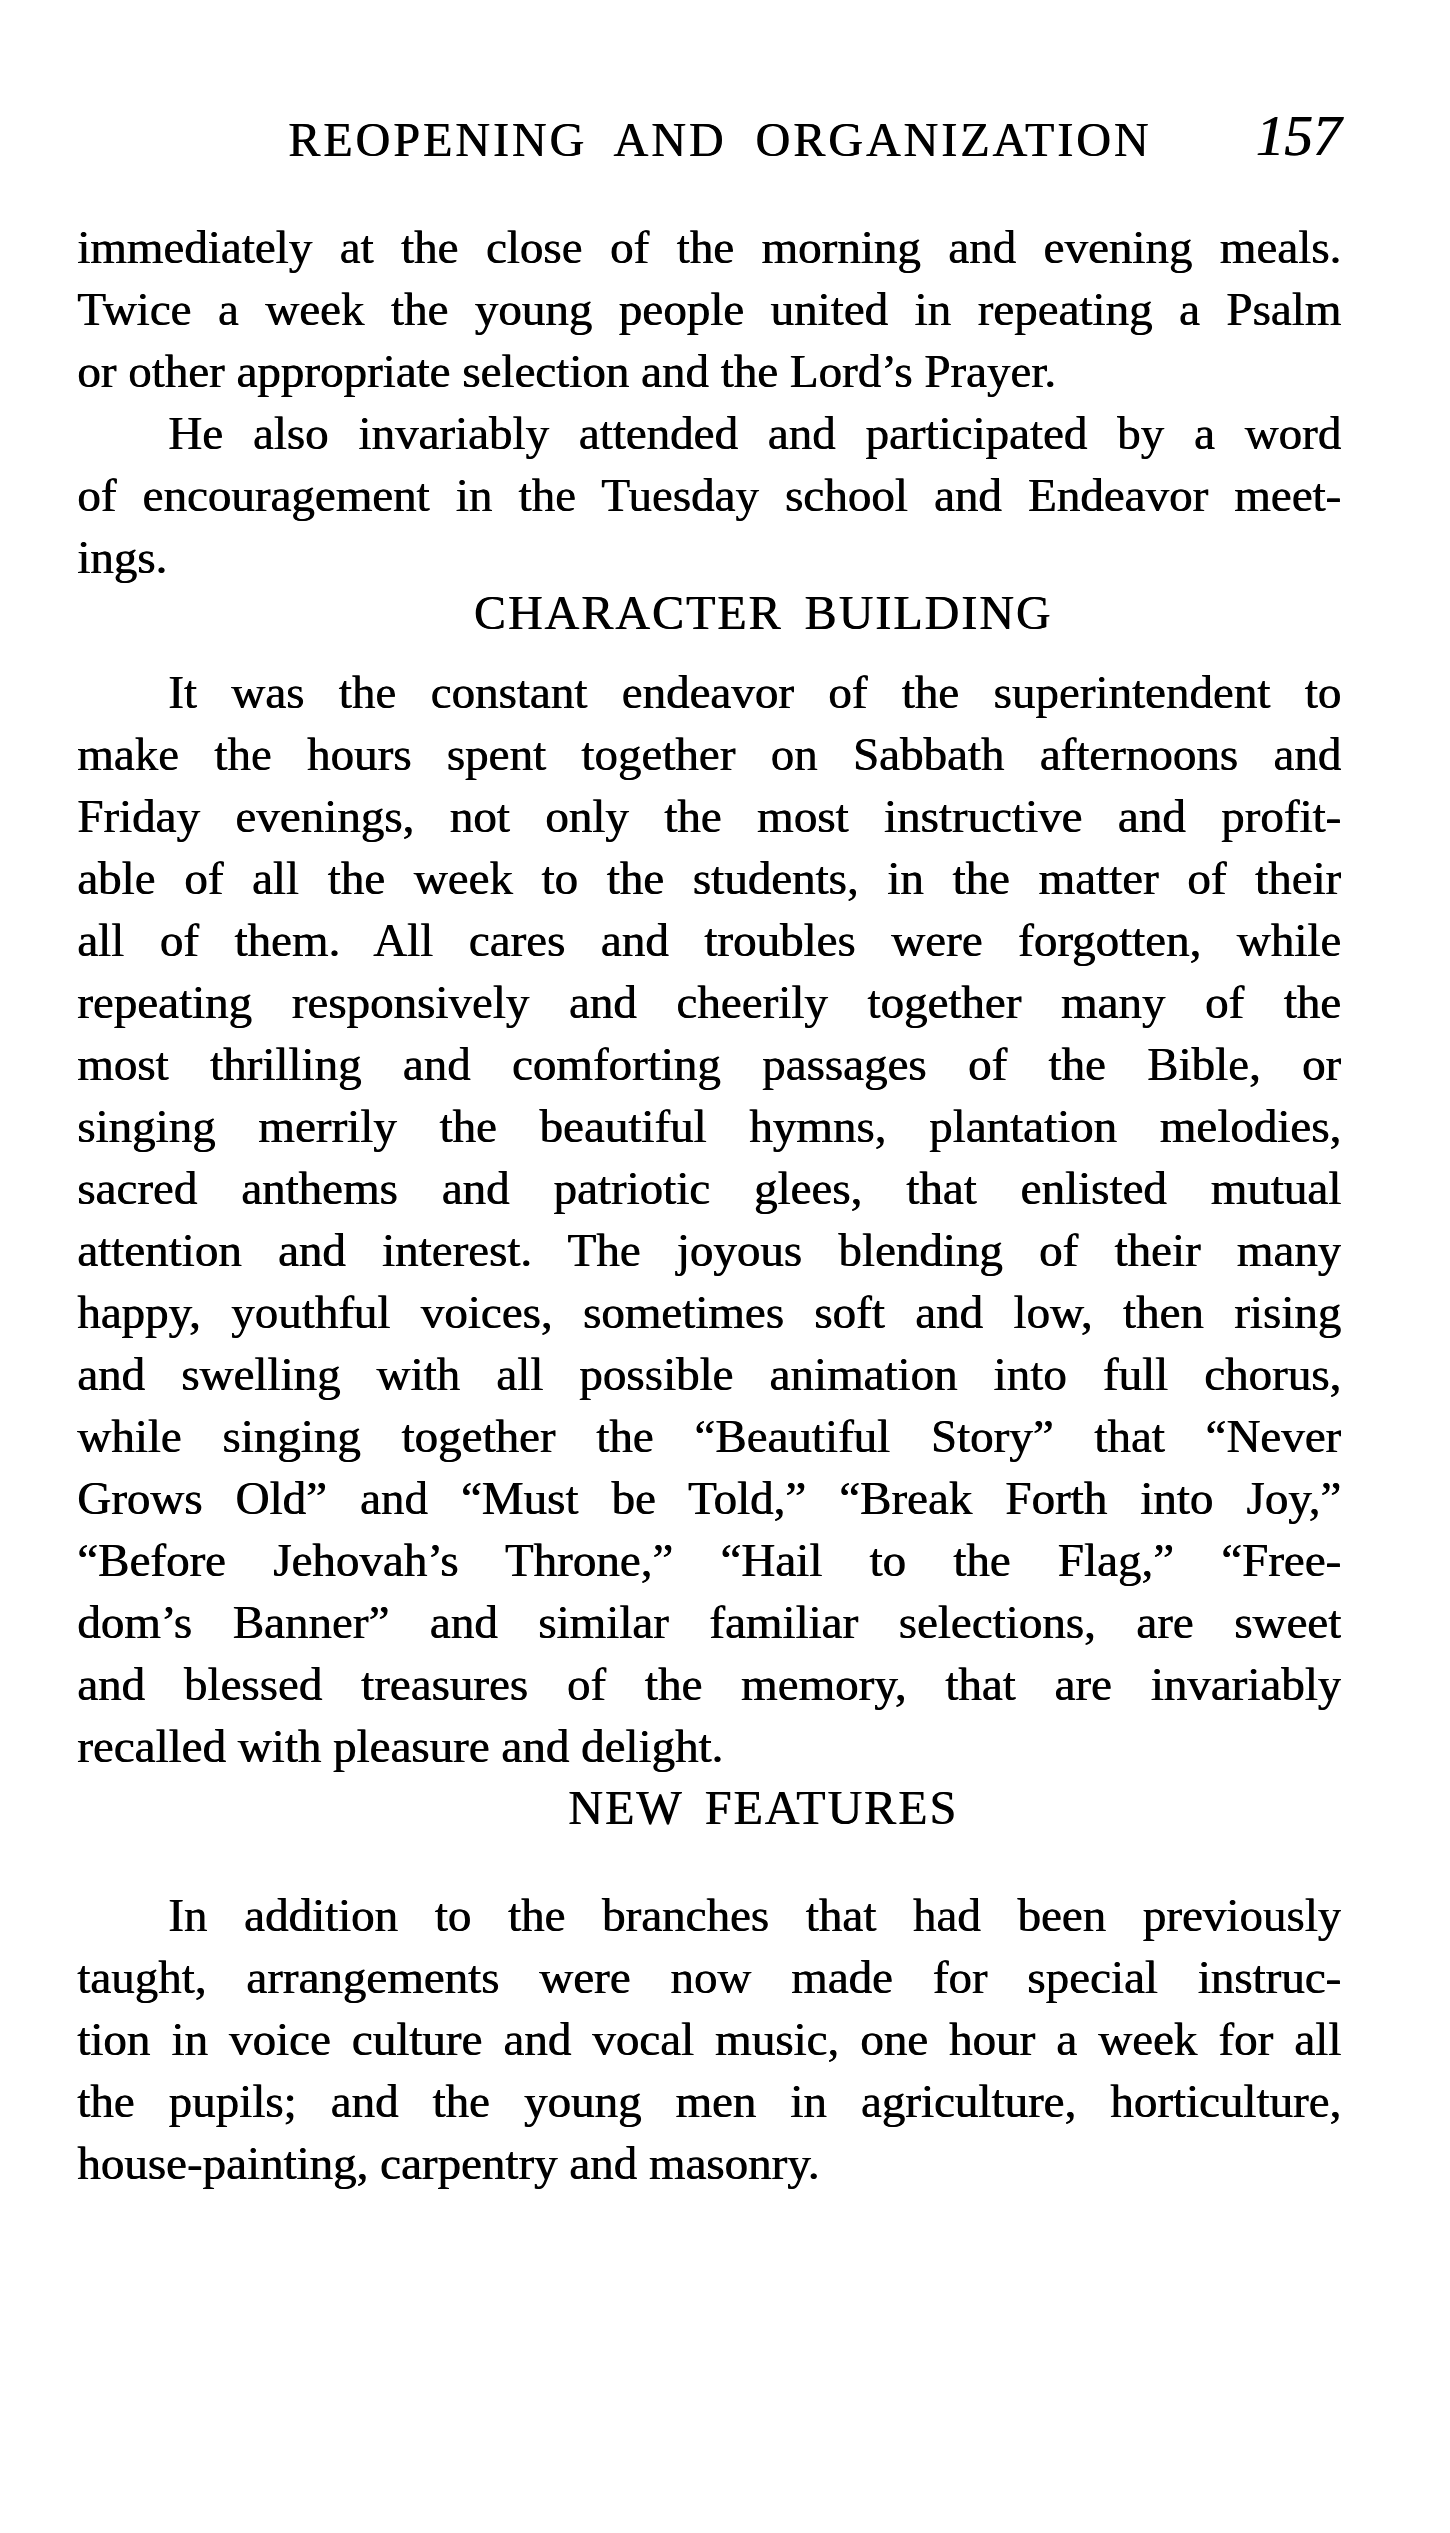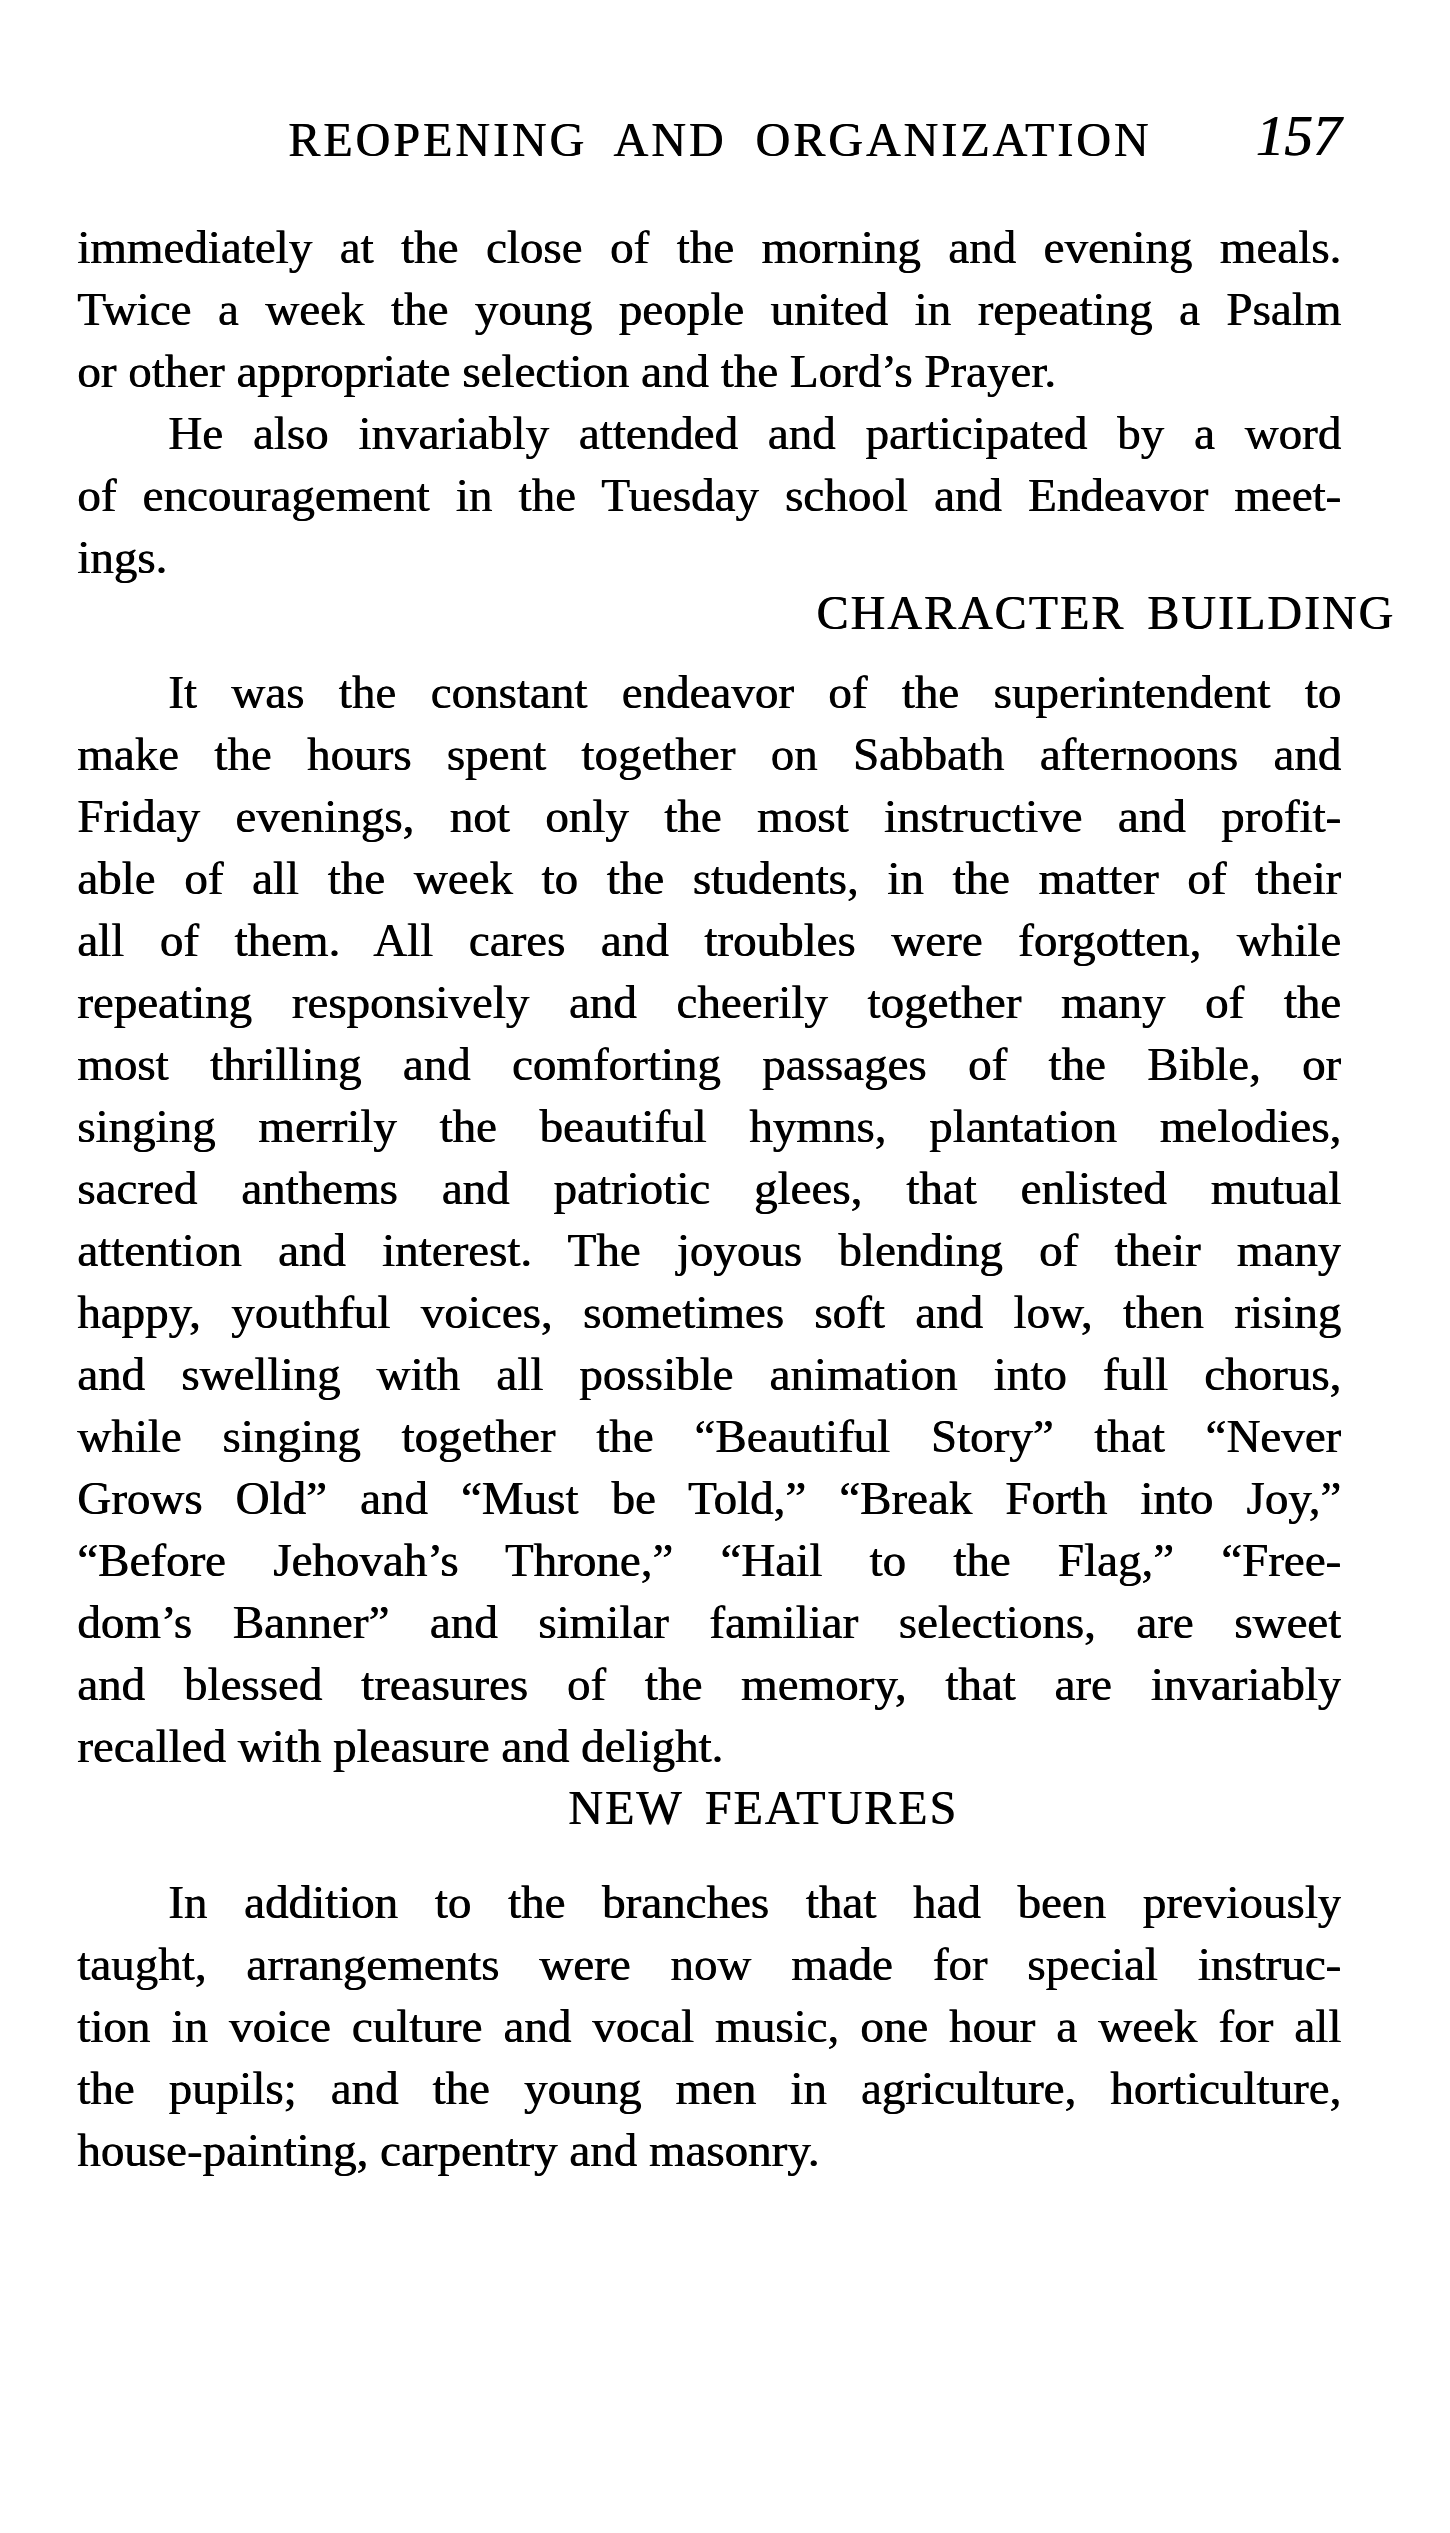--- a/index.html
+++ b/index.html
@@ -63,22 +63,22 @@
   .section-heading {
     font-size: 48px;
     line-height: 55px;
     height: 55px;
     text-align: center;
     letter-spacing: 2px;
     word-spacing: 8px;
     transform: translateX(54px);
     text-shadow: 0.7px 0 0 #000;
   }
-  .section-heading.h-character { margin-top: -3px; margin-bottom: 21px; text-align: right; }
-  .section-heading.h-features  { margin-top: 3px;  margin-bottom: 36px; }
+  .section-heading.h-character { margin-top: -3px; margin-bottom: 21px; }
+  .section-heading.h-features  { margin-top: 3px;  margin-bottom: 49px; }
 </style>
 </head>
 <body style="background: rgb(255, 255, 255); color: rgb(0, 0, 0);">
 
 <div class="page">
   <div class="column">
     <div class="running-header">
       <span class="running-title">REOPENING AND ORGANIZATION</span>
       <span class="page-number">157</span>
     </div>

